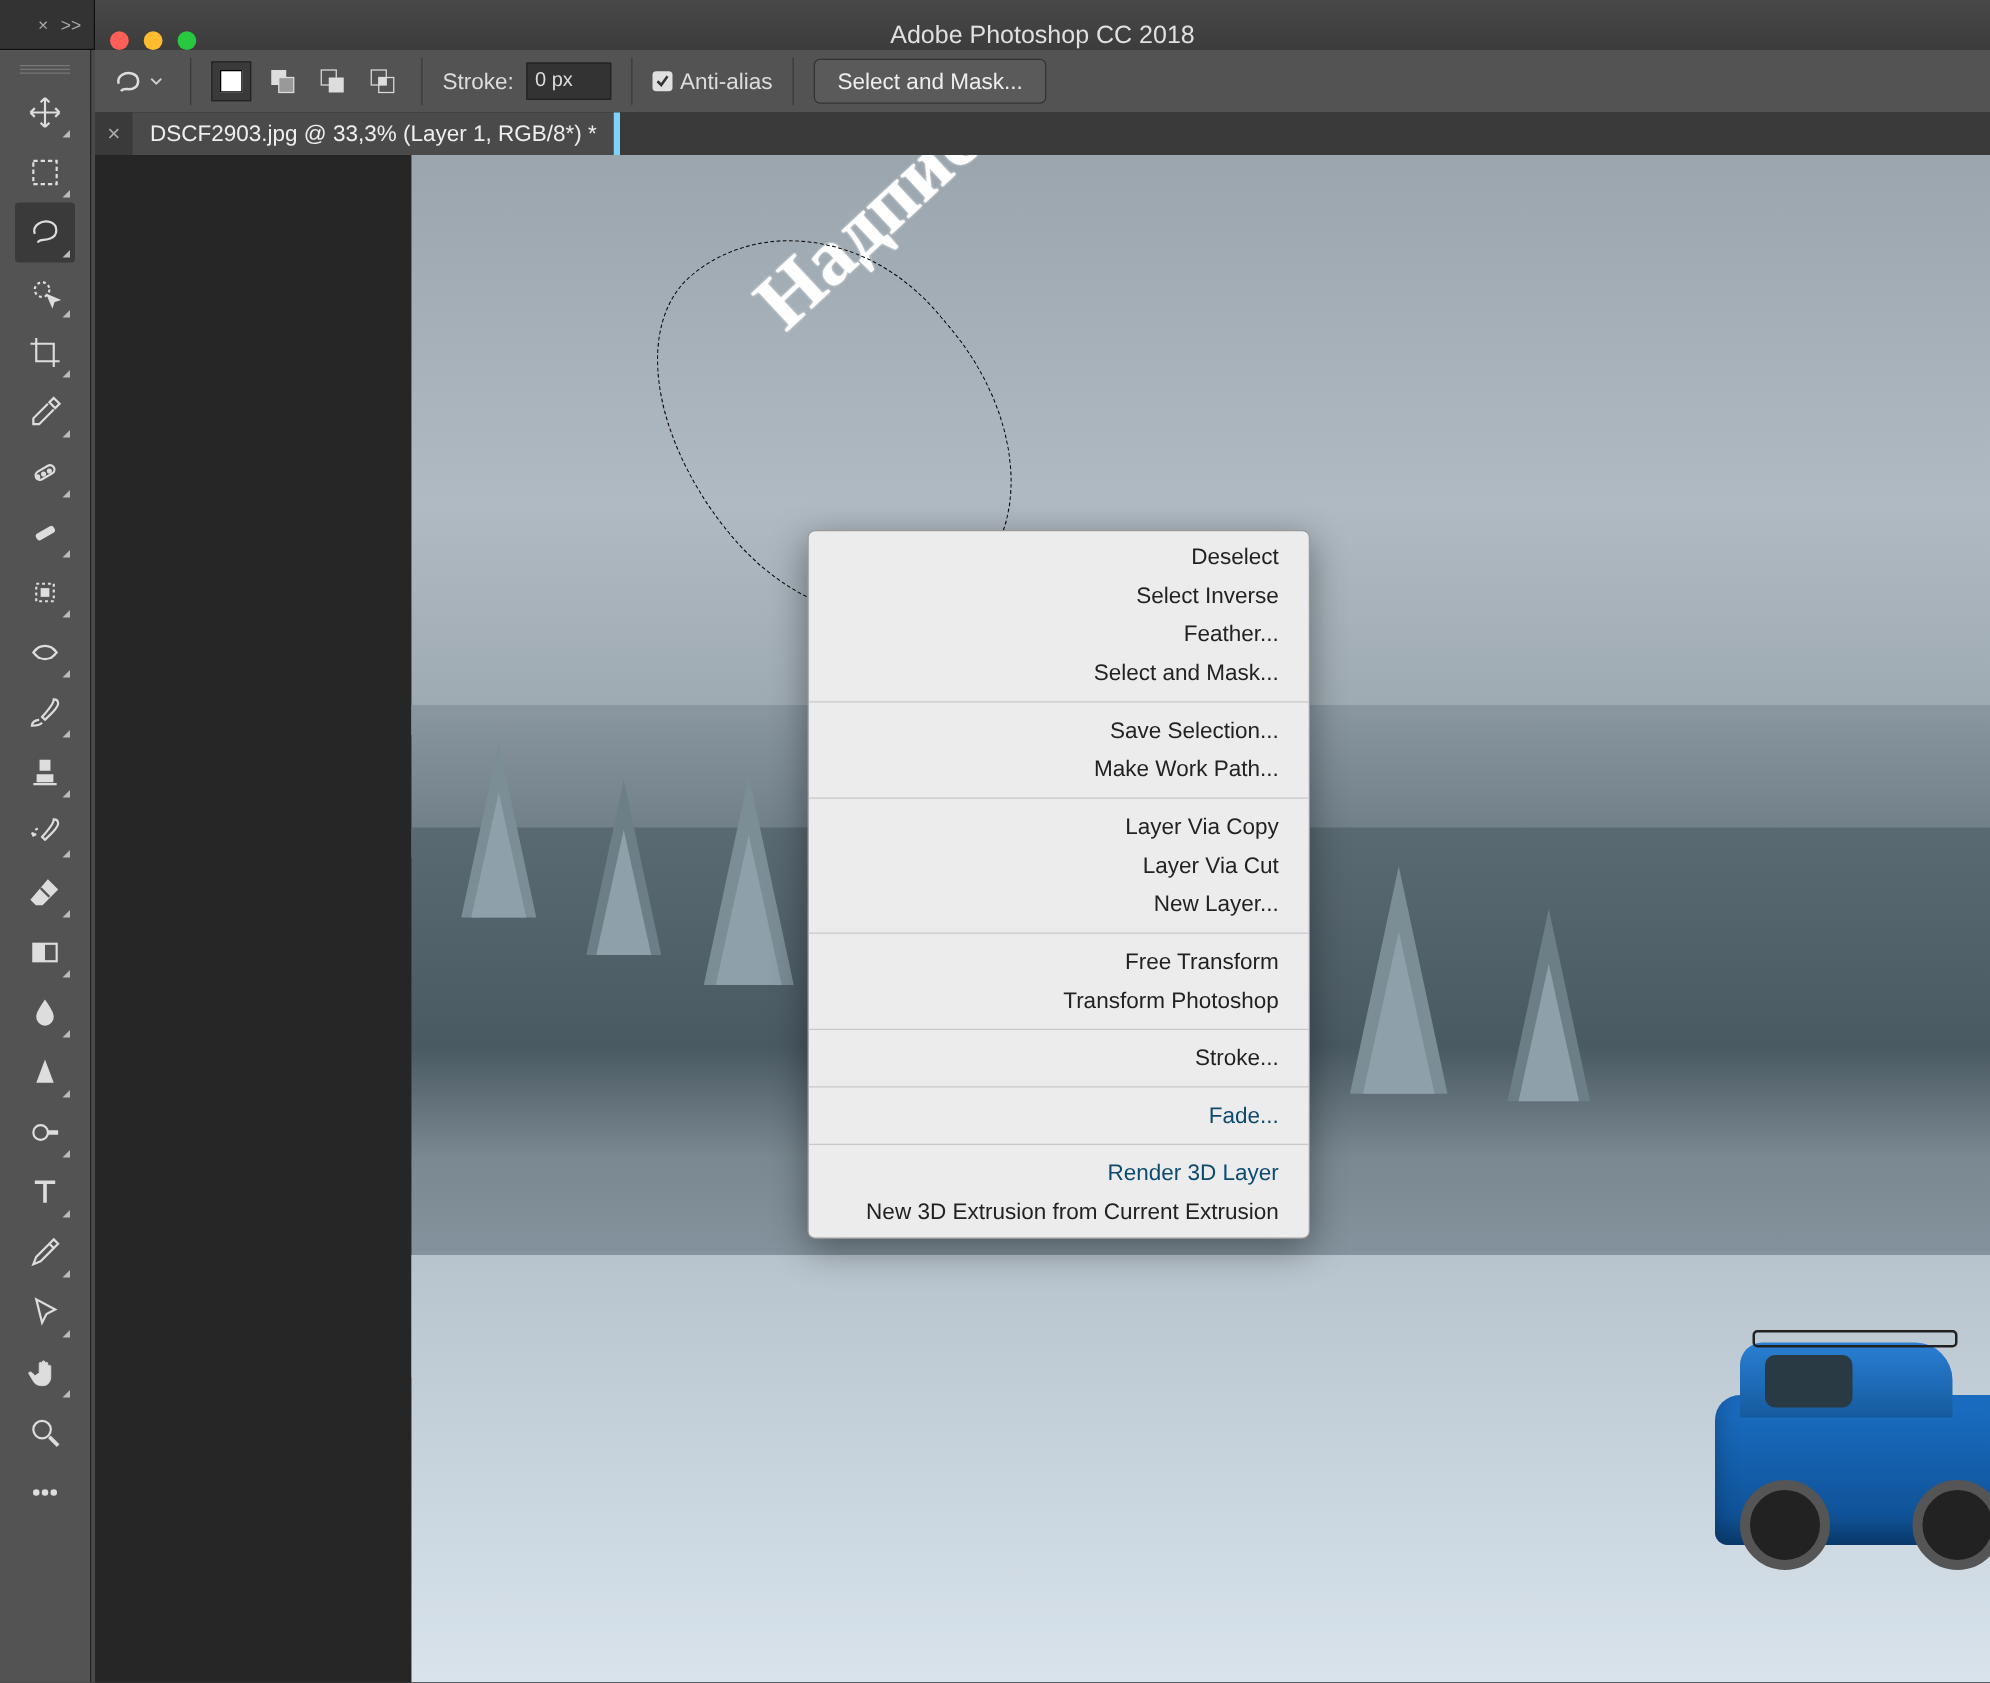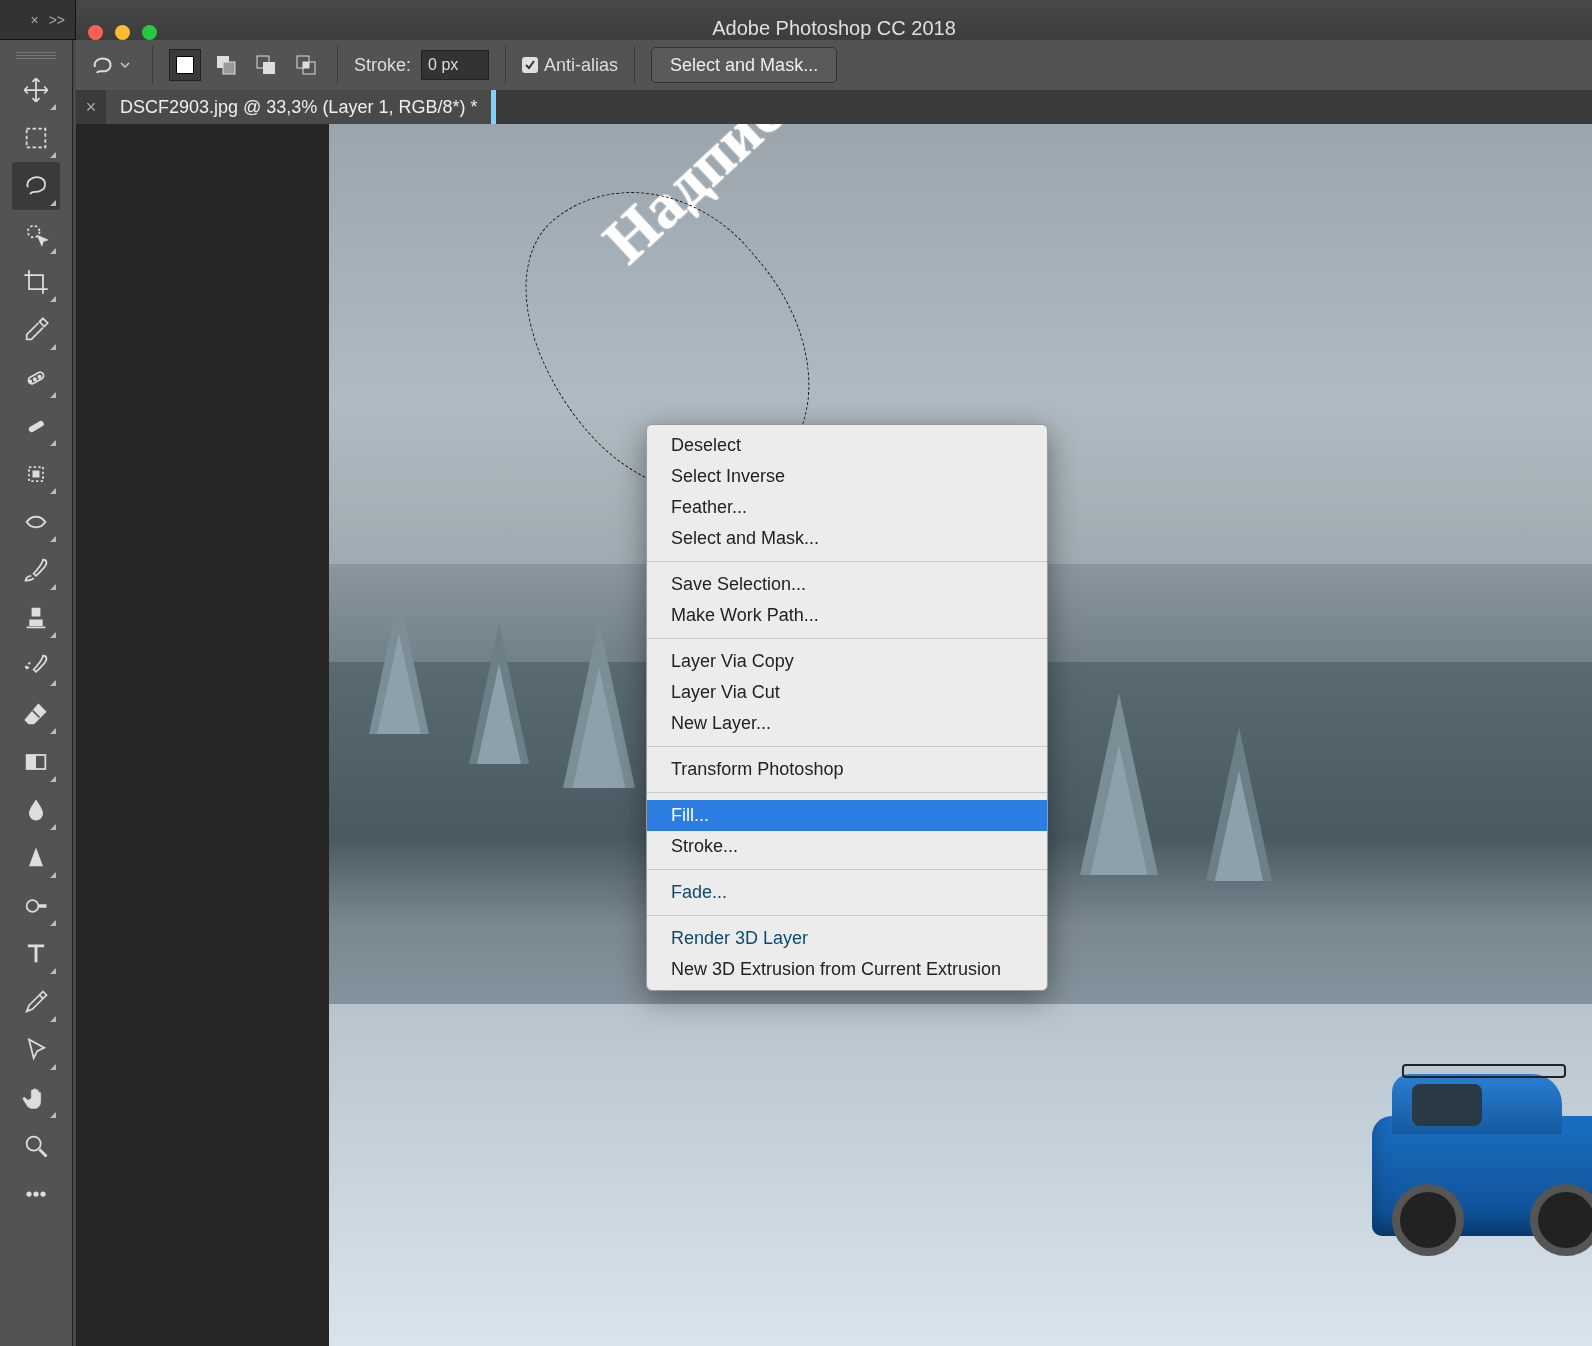--- a/index.html
+++ b/index.html
@@ -57,21 +57,21 @@
   
   .wm{position:absolute;left:260px;top:100px;color:#fff;font-family:Georgia,"Times New Roman",serif;font-size:64px;font-weight:bold;transform:rotate(-43deg);transform-origin:left top;text-shadow:0 0 2px #fff;}
   
   .marquee{position:absolute;left:218px;top:50px;width:240px;height:330px;border:1.5px dashed #111;border-radius:50% 60% 55% 50% / 60% 50% 55% 50%;transform:rotate(-40deg);}
   
   .ctxmenu{position:absolute;left:570px;top:300px;width:400px;background:#ececec;border:1px solid #9a9a9a;border-radius:6px;box-shadow:0 8px 30px rgba(0,0,0,.4);padding:5px 0;font-size:18px;color:#222;}
   .ctx-item{padding:4px 24px;line-height:23px;}
   .ctx-item.hi{background:#2b7de1;color:#fff;}
   .ctx-item.dis{color:#0c4a6e;}
   .ctx-sep{height:1px;background:#c8c8c8;margin:7px 0;}
-  .ctxmenu{cursor:default;}
+  .ctxmenu{cursor:default;text-align:right;}
 </style>
 </head>
 <body>
 
 <div class="panel-strip">
   <span>×</span>
   <span>&gt;&gt;</span>
 </div>
 
 <div class="titlebar">
@@ -333,23 +333,23 @@
       <div class="ctx-item">Feather...</div>
       <div class="ctx-item">Select and Mask...</div>
       <div class="ctx-sep"></div>
       <div class="ctx-item">Save Selection...</div>
       <div class="ctx-item">Make Work Path...</div>
       <div class="ctx-sep"></div>
       <div class="ctx-item">Layer Via Copy</div>
       <div class="ctx-item">Layer Via Cut</div>
       <div class="ctx-item">New Layer...</div>
       <div class="ctx-sep"></div>
+      <div class="ctx-item">Free Transform</div>
       <div class="ctx-item">Transform Photoshop</div>
       <div class="ctx-sep"></div>
-      <div class="ctx-item hi">Fill...</div>
       <div class="ctx-item">Stroke...</div>
       <div class="ctx-sep"></div>
       <div class="ctx-item dis">Fade...</div>
       <div class="ctx-sep"></div>
       <div class="ctx-item dis">Render 3D Layer</div>
       <div class="ctx-item">New 3D Extrusion from Current Extrusion</div>
     </div>
 </div>
 
 </body></html>

